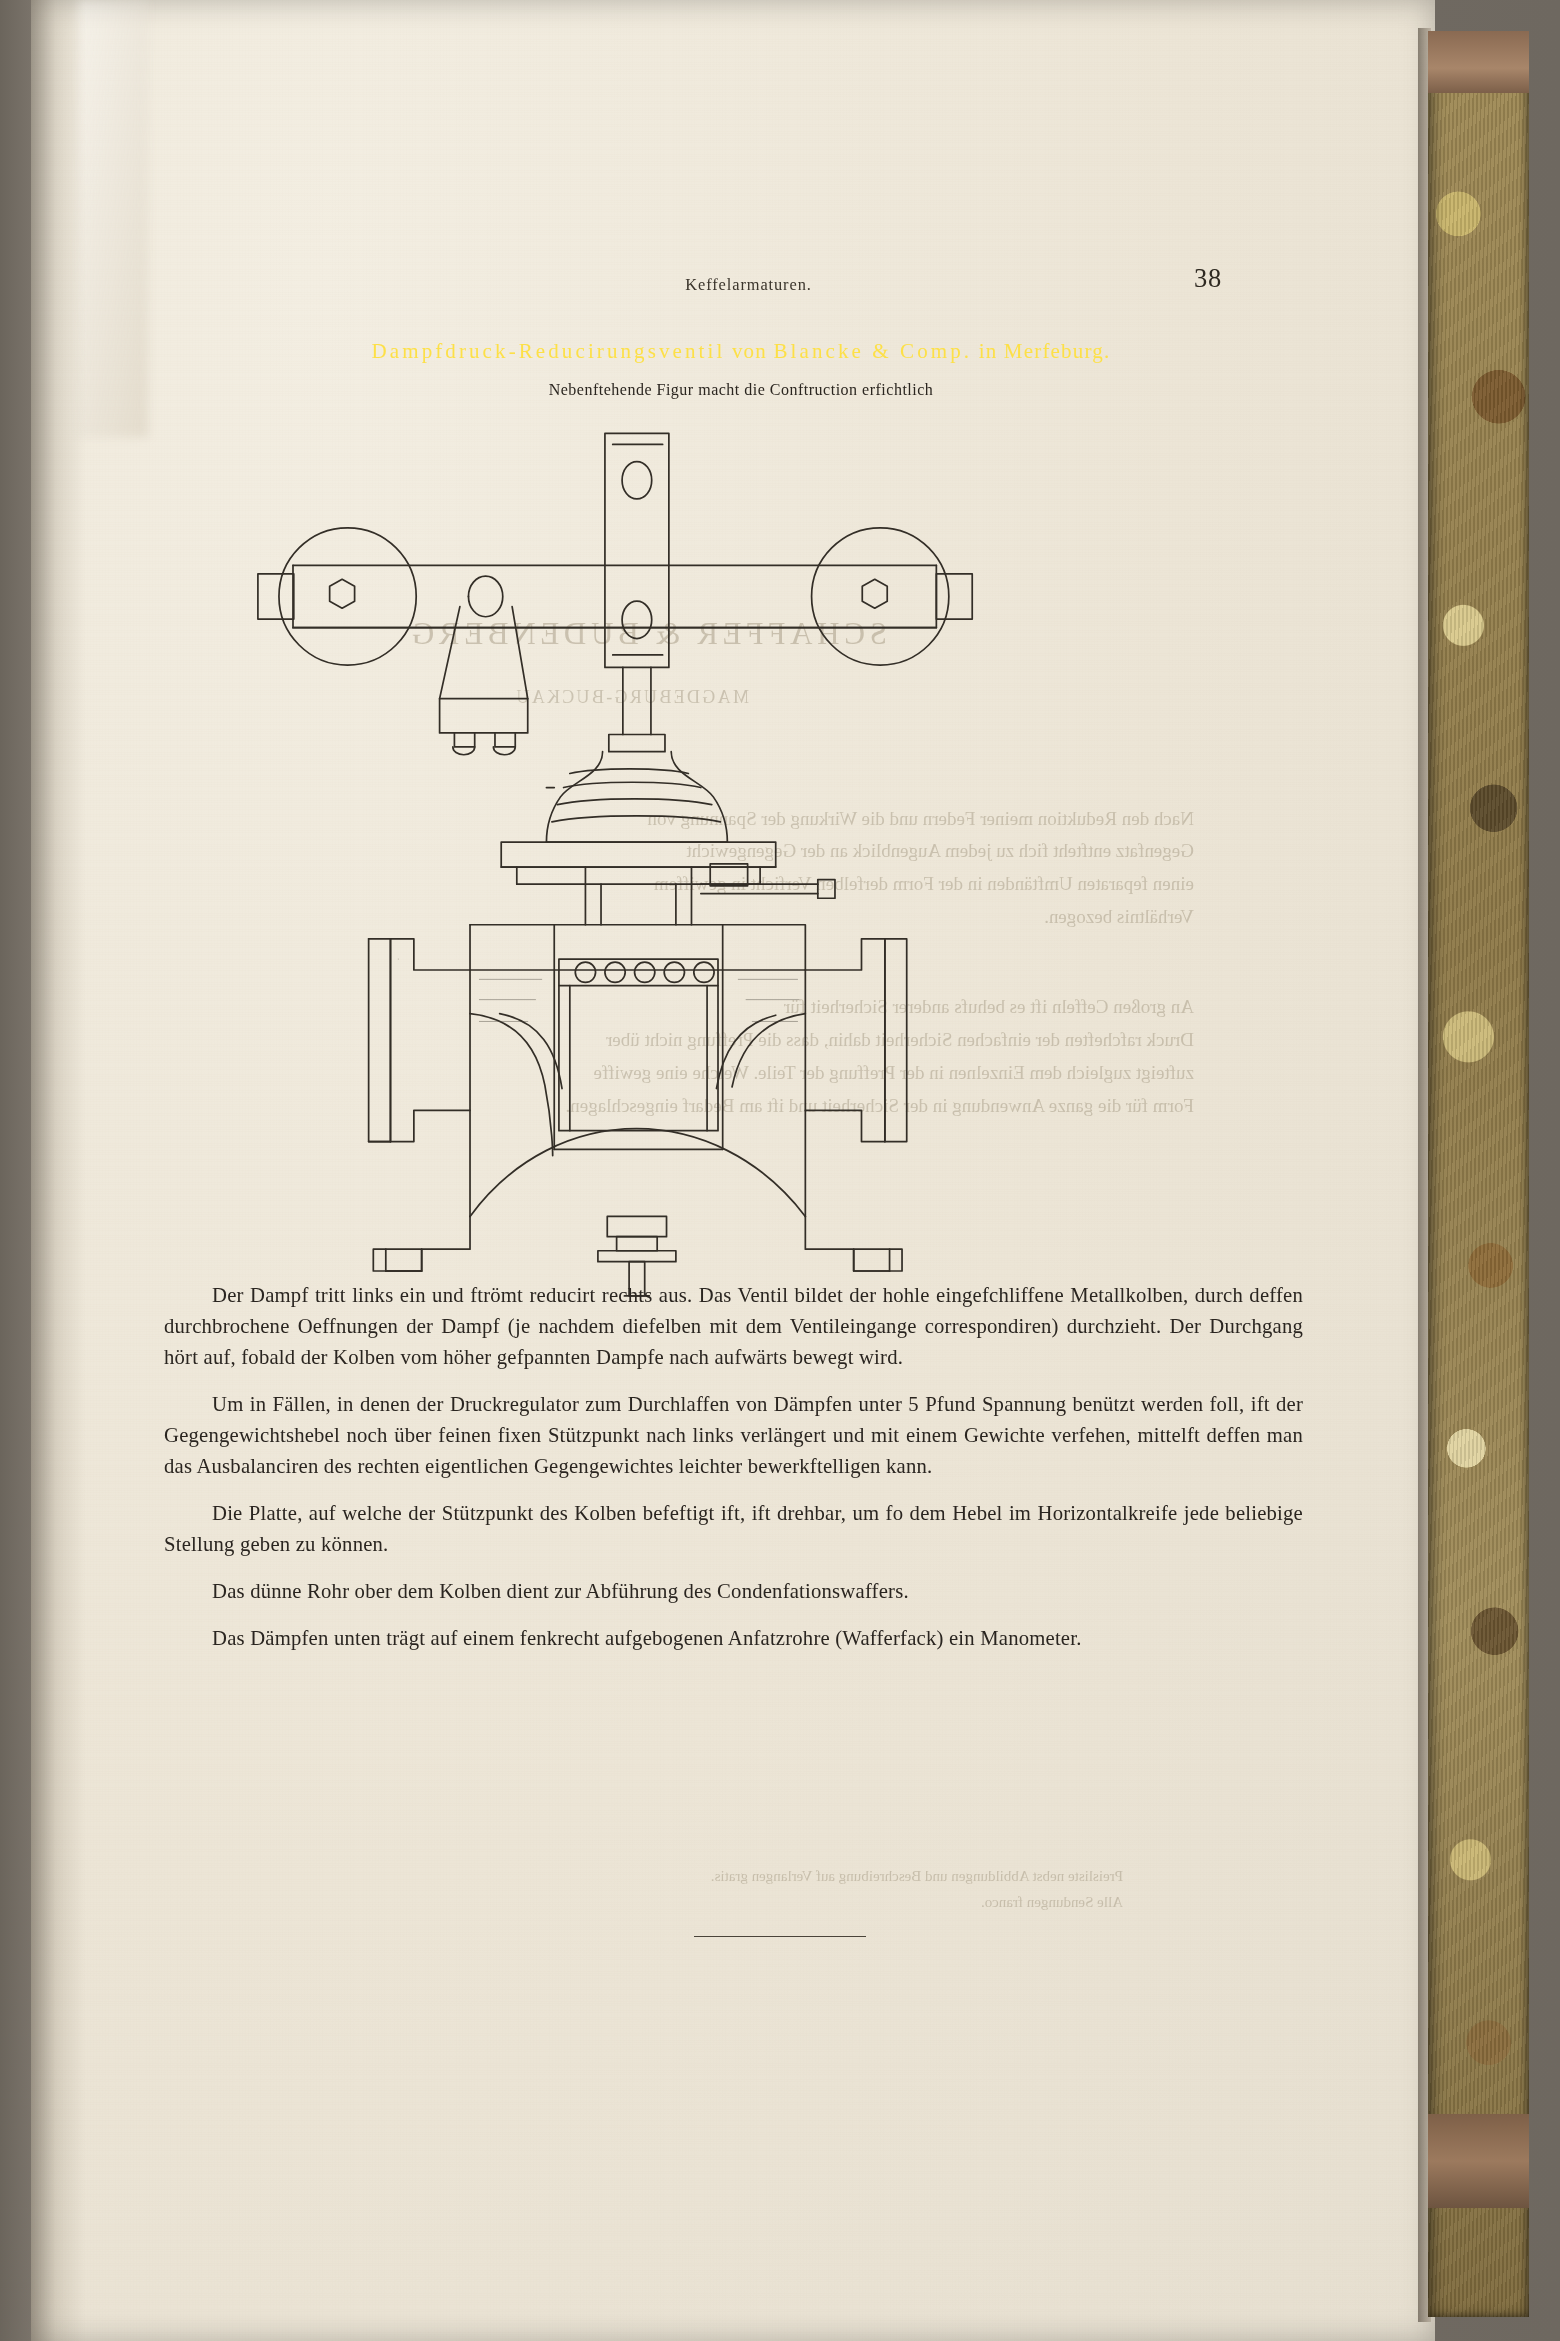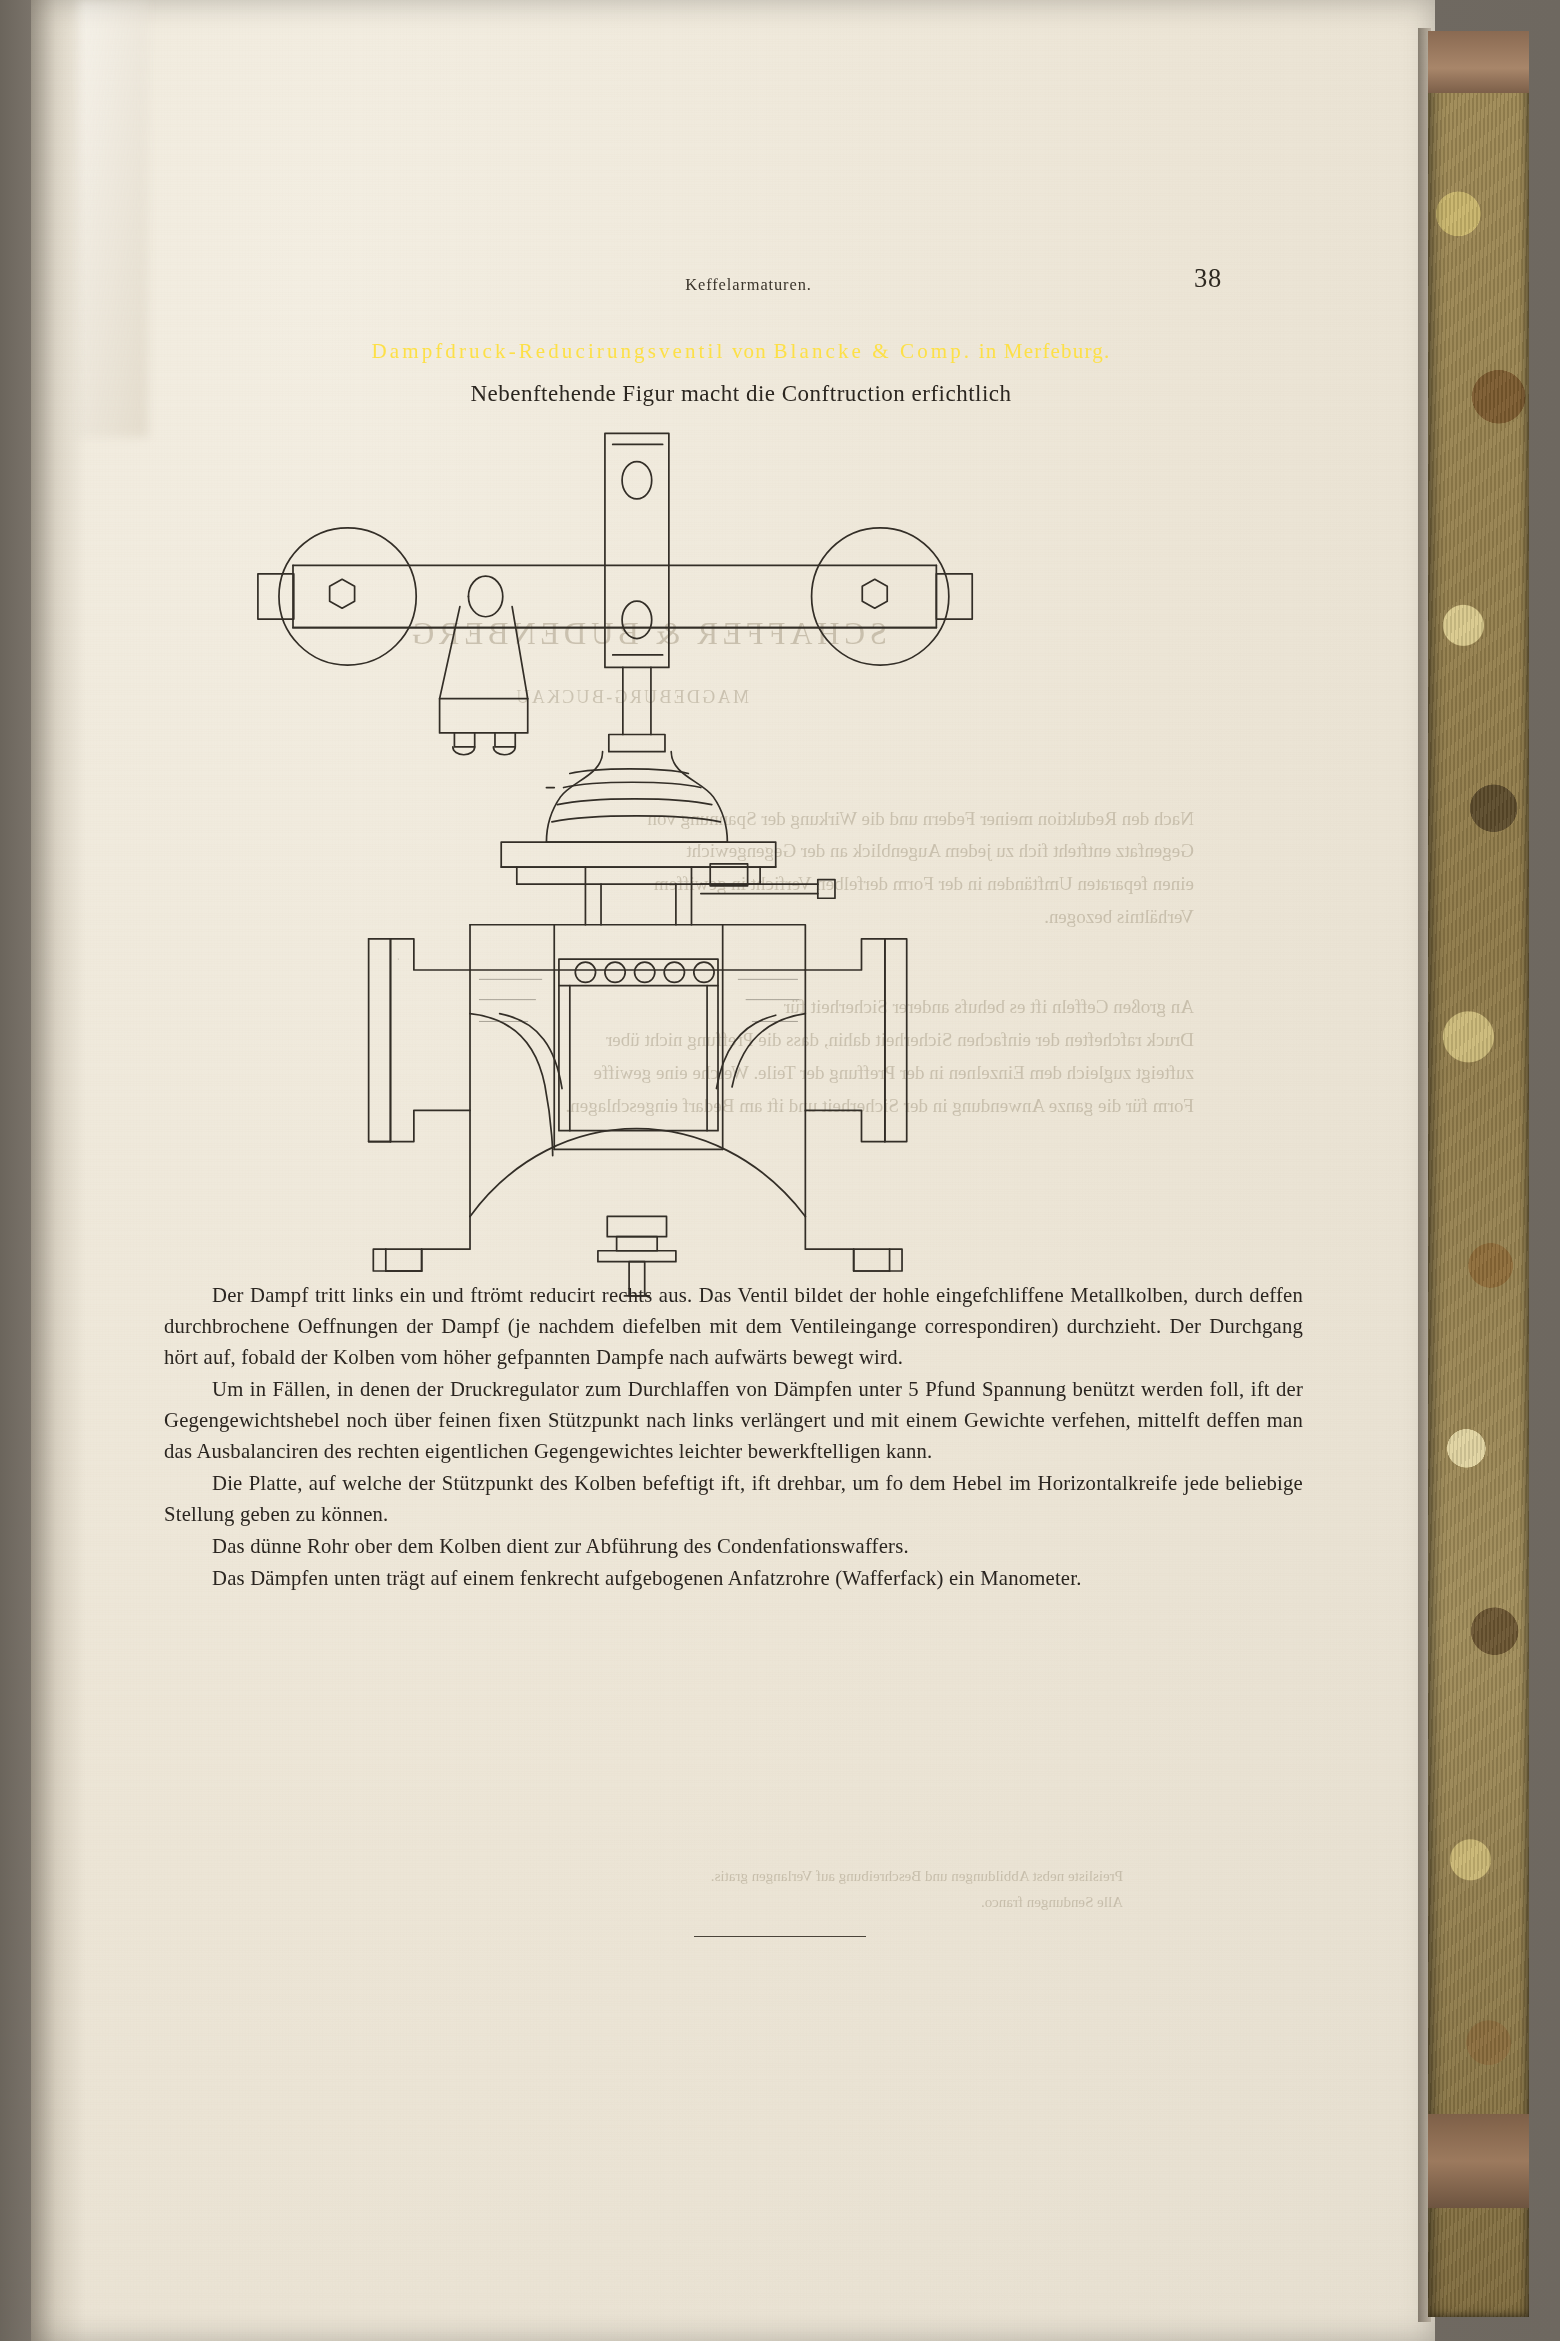--- a/index.html
+++ b/index.html
@@ -160,21 +160,21 @@
     letter-spacing: 1.2px;
     color: #fde047;
   }
   .head-line1 .sp { letter-spacing: 3.1px; }
   .head-line2 {
     position: absolute;
     left: 0;
     top: 381px;
     width: 1248px;
     text-align: center;
-    font-size: 23px;
+    font-size: 16px;
     letter-spacing: 0.5px;
     color: #2b2620;
   }
 
   
   .figure {
     position: absolute;
     left: 47px;
     top: 421px;
     width: 1108px;
@@ -193,21 +193,21 @@
     color: #2a2520;
     text-align: justify;
   }
   .body p {
     margin: 0 0 0 0;
     text-indent: 48px;
     text-align: justify;
     text-justify: inter-word;
     letter-spacing: 0.2px;
   }
-  .body p + p { margin-top: 1px; }
+  .body p + p { margin-top: 16px; }
 
   
   .rule {
     position: absolute;
     left: 577px;
     top: 1936px;
     width: 172px;
     height: 0;
     border-top: 1.6px solid #4a443a;
   }

